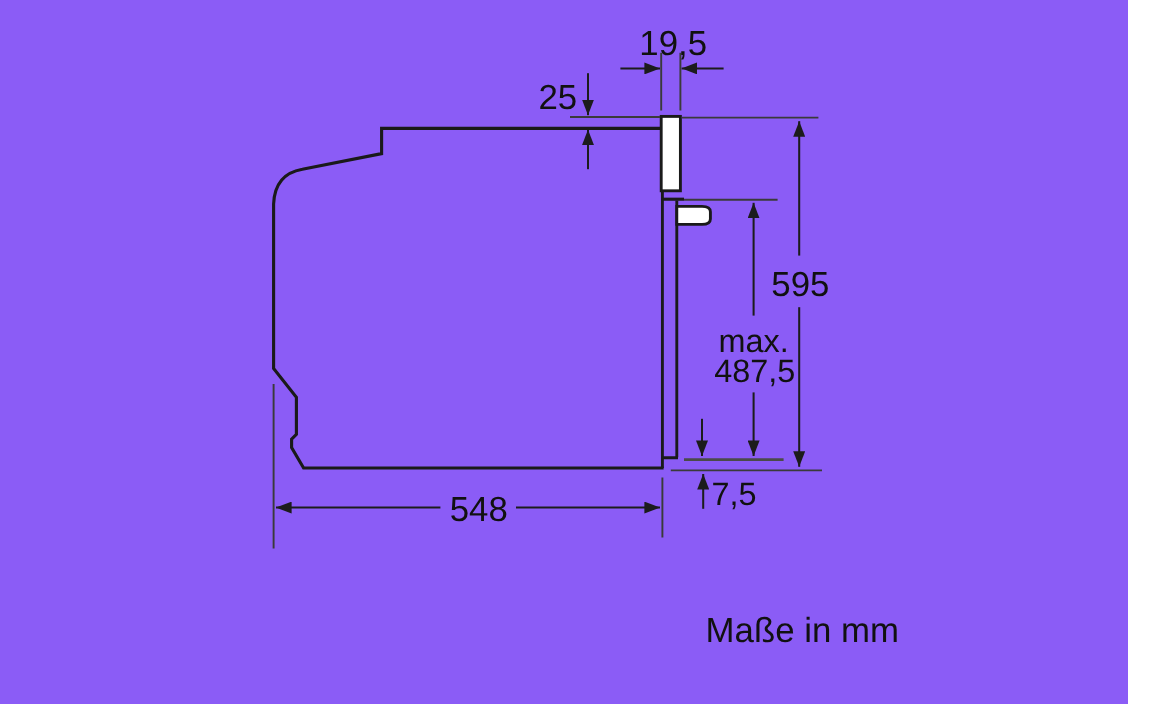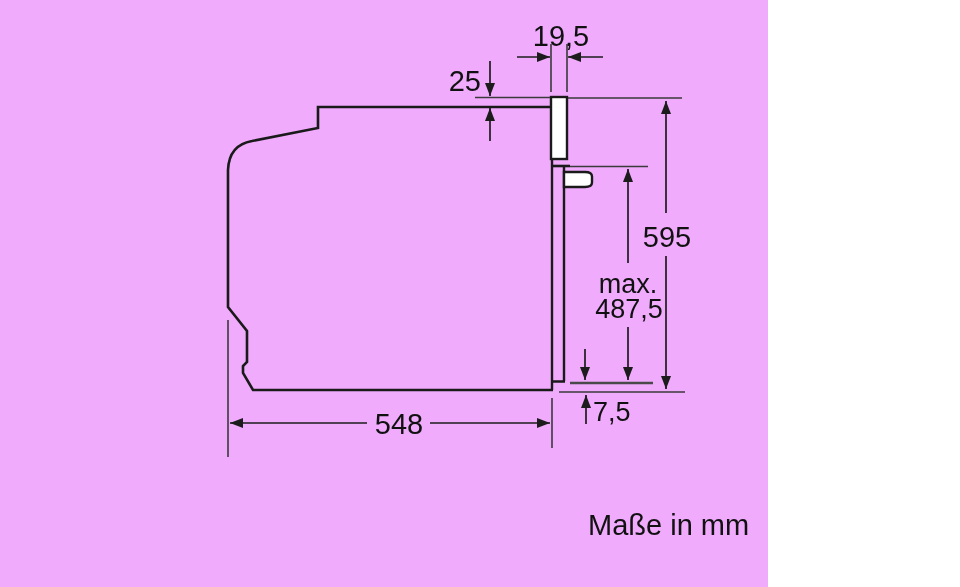--- a/index.html
+++ b/index.html
@@ -3,23 +3,23 @@
 <meta charset="utf-8">
 <style>
   html, body {
     margin: 0;
     padding: 0;
     background: #ffffff;
     font-family: "Liberation Sans", sans-serif;
   }
   .stage {
     position: relative;
-    width: 768px;
+    width: 940px;
     height: 587px;
-    background: #f0abfc;
+    background: #8b5cf6;
     overflow: hidden;
   }
   svg { display: block; }
   .outline   { stroke: #1a1a1a; stroke-width: 2.6px; fill: none; }
   .outline-f { stroke: #1a1a1a; stroke-width: 2.4px; fill: #ffffff; }
   .thinline  { stroke: #3a3a3a; stroke-width: 1.6px; fill: none; }
   .refline   { stroke: #4a4a4a; stroke-width: 2.4px; fill: none; }
   .dimline   { stroke: #1c1c1c; stroke-width: 1.7px; fill: none; }
   .dimtext {
     fill: #111111;

